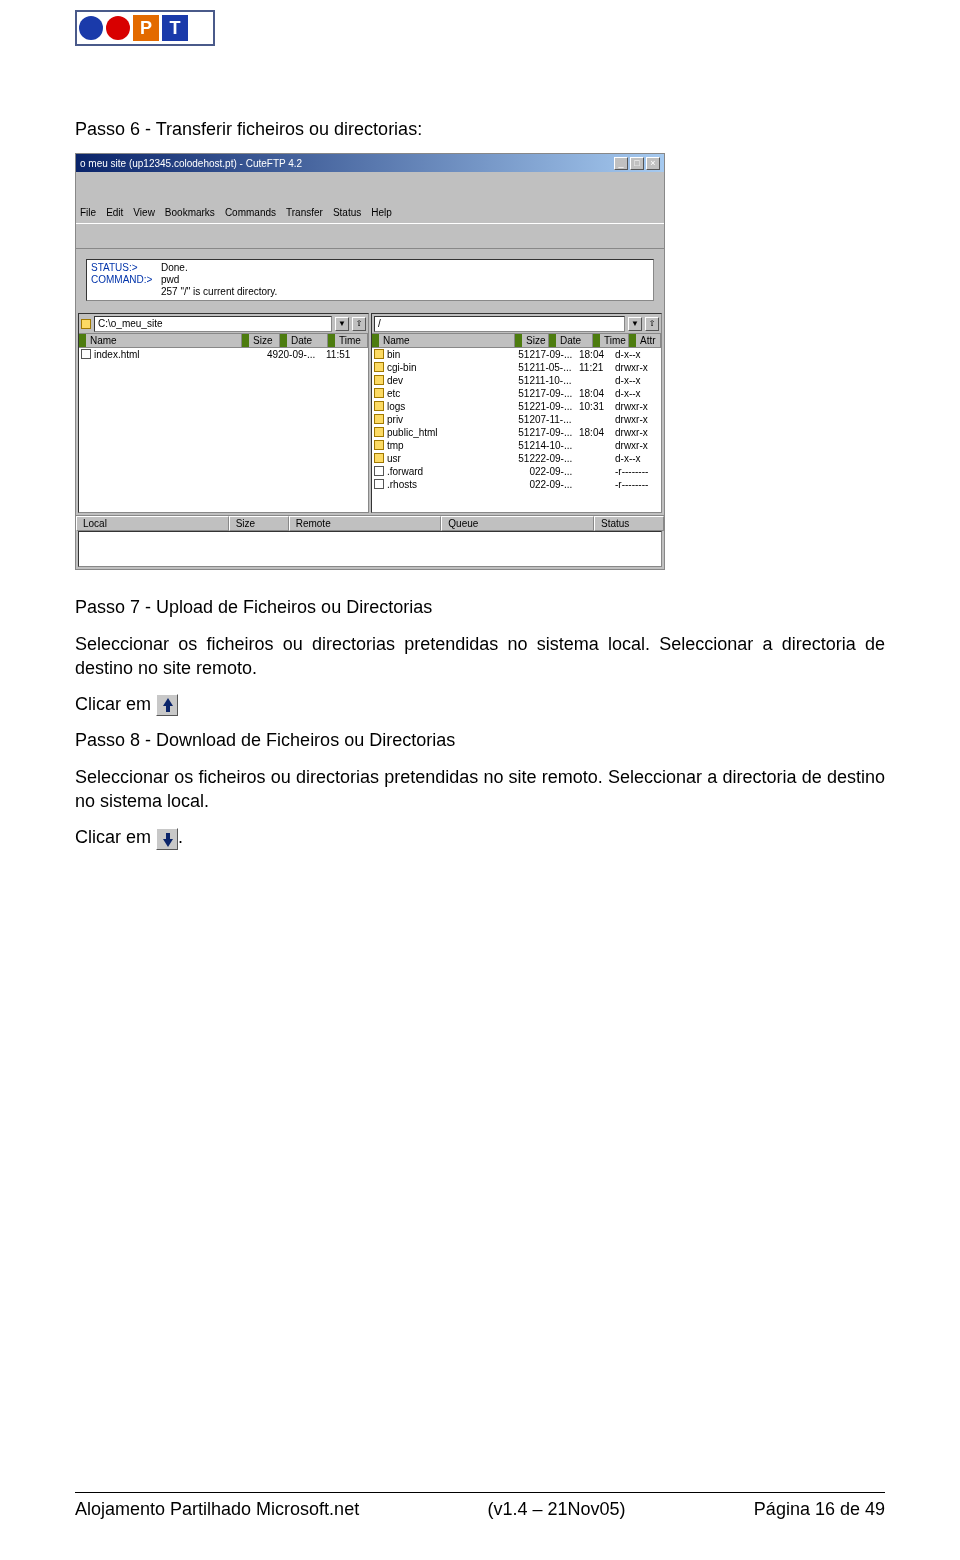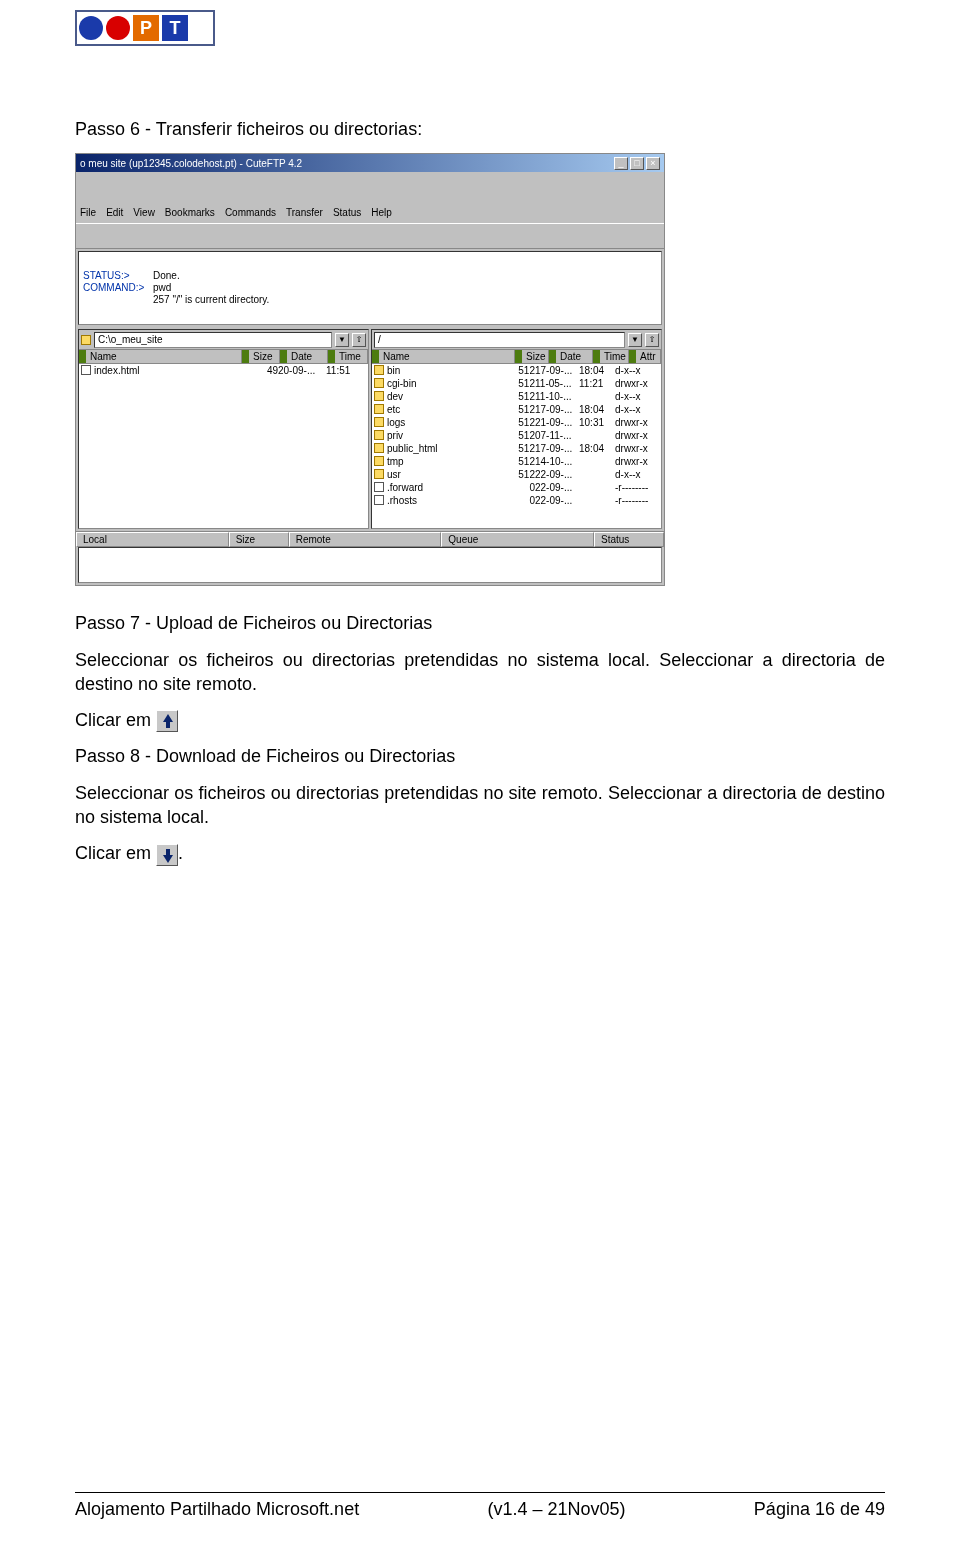--- a/index.html
+++ b/index.html
@@ -48,21 +48,21 @@
     align-items:center;
     padding:0 4px;
     justify-content: space-between;
   }
   .titlebar .txt { font-size:10px; white-space:nowrap; overflow:hidden; }
   .winbtns { display:flex; gap:2px; }
   .winbtn { width:14px; height:13px; background:#c0c0c0; border:1px solid #fff; border-right-color:#555;border-bottom-color:#555; font-size:9px; line-height:10px; text-align:center;}
   .menubar { background:#c0c0c0; height:16px; padding:0 4px; font-size:10px; display:flex; gap:10px;margin-top:35px; }
   .toolbar { background:#c0c0c0; height:26px; border-top:1px solid #fff; border-bottom:1px solid #888; display:flex; align-items:center; padding:0 4px; gap:3px;}
   .tbtn { width:20px; height:20px; background:#c0c0c0; border:1px solid #c0c0c0; position:relative;}
-  .status-rows { background:#fff; border:1px inset #888; margin:2px; padding:18px 4px; font-size:10px; line-height:12px;}
+  .status-rows { background:#fff; border:1px inset #888; margin:10px; padding:2px 4px; font-size:10px; line-height:12px;}
   .status-rows .lbl { color:#0033aa; display:inline-block; width:70px;}
   .panes { display:flex; gap:2px; padding:2px; }
   .pane { flex:1; background:#fff; border:1px inset #888; display:flex; flex-direction:column; height:200px; }
   .pathbar { height:20px; display:flex; align-items:center; gap:3px; padding:2px; background:#c0c0c0; border-bottom:1px solid #888;}
   .pathbar .combo { flex:1; background:#fff; border:1px inset #888; height:16px; font-size:10px; display:flex; align-items:center; padding:0 3px;}
   .pathbar .ic { width:10px; height:10px; background:#fcda64; border:1px solid #a07800; }
   .pathbar .arrow { width:14px; height:14px; background:#c0c0c0; border:1px solid #fff; border-right-color:#555;border-bottom-color:#555; font-size:8px; text-align:center; line-height:12px;}
   .cols { display:flex; background:#c0c0c0; border-bottom:1px solid #888; font-size:10px; }
   .cols div { border-right:1px solid #888; border-left:7px solid #4d7c0f; padding:1px 4px; }
   .list { flex:1; overflow:hidden; font-size:10px; }

